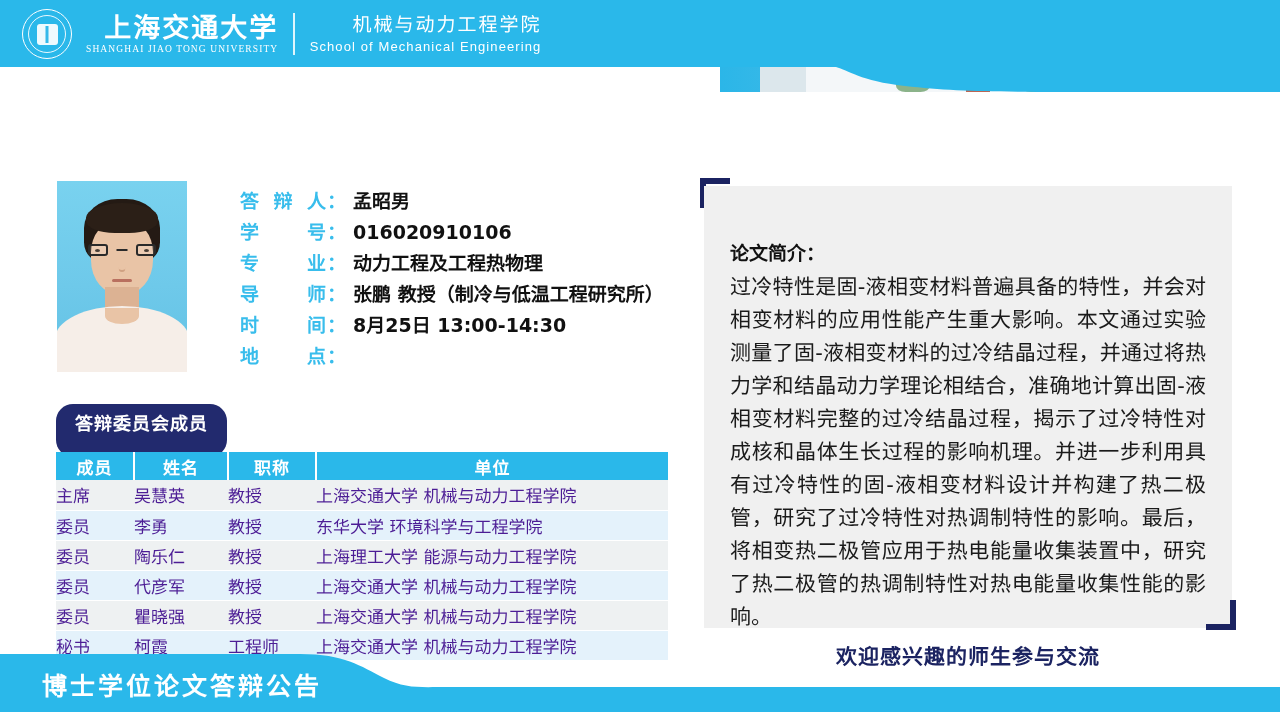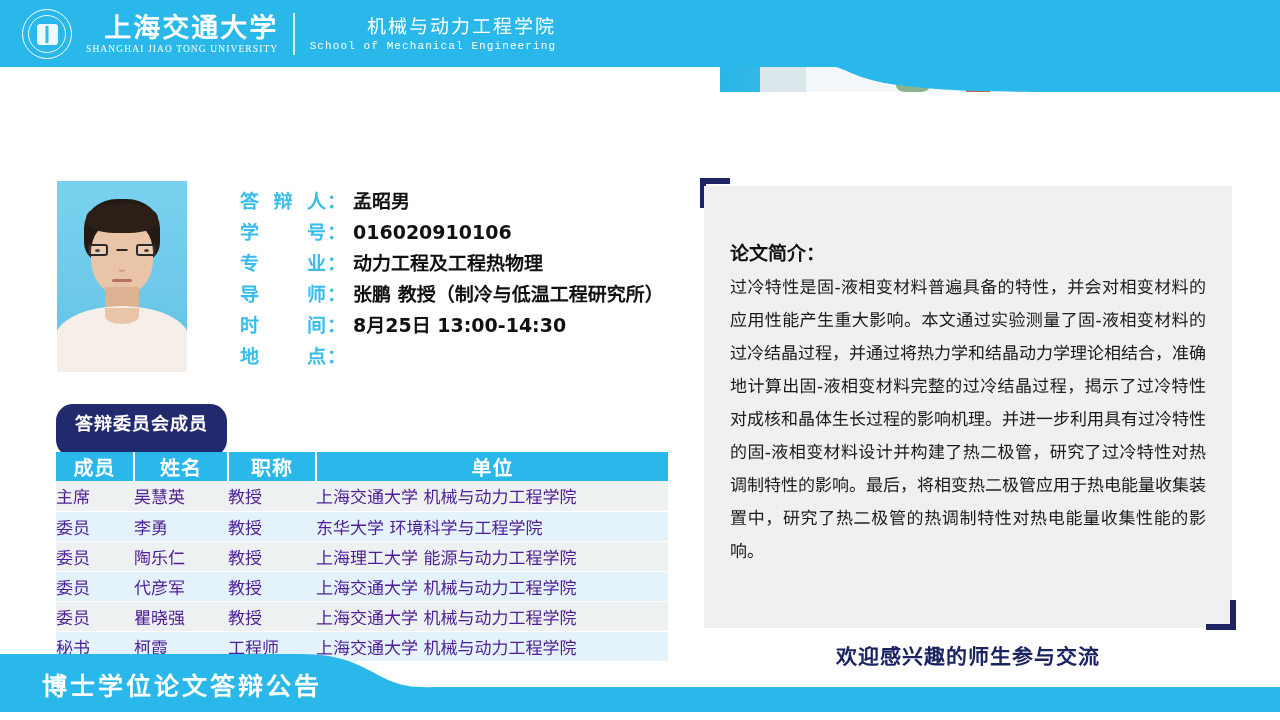--- a/index.html
+++ b/index.html
@@ -68,22 +68,22 @@
   }
   .logo-sep{
     width:1.4px; height:42px; background:rgba(255,255,255,.85); margin:0 15px;
     flex:0 0 auto;
   }
   .logo-dept-cn{
     font-family:"DejaVu Serif","Liberation Serif",serif;
     font-size:19px; color:#fff; letter-spacing:2px; white-space:nowrap; line-height:1.1;
   }
   .logo-dept-en{
-    font-family:Liberation Mono, monospace;
-    font-size:11px; color:#fff; letter-spacing:1.1px; white-space:nowrap; margin-top:4px;
+    font-family:Liberation Sans, sans-serif;
+    font-size:13px; color:#fff; letter-spacing:1.1px; white-space:nowrap; margin-top:4px;
   }
 
   
   .main-title{
     position:absolute; left:0; top:108px; width:1280px; text-align:center;
     font-family:"DejaVu Sans","Liberation Sans",sans-serif;
     font-size:33px; font-weight:bold; color:#1b2361; letter-spacing:1px;
     white-space:nowrap;
   }
 
@@ -151,21 +151,21 @@
     font-family:"DejaVu Sans","Liberation Sans",sans-serif;
   }
 
   
   .tbl{
     position:absolute; left:56px; top:452px; width:612px;
     border-collapse:collapse; table-layout:fixed;
     font-family:"DejaVu Sans","Liberation Sans",sans-serif;
   }
   .tbl th{
-    background:#2ab8ea; color:#fff; font-size:20px; font-weight:bold;
+    background:#2ab8ea; color:#fff; font-size:17px; font-weight:bold;
     height:28px; border-right:2px solid #fff; letter-spacing:1px;
   }
   .tbl th:last-child{ border-right:none; }
   .tbl td{
     height:30px; font-size:17px; color:#4c1d95; text-align:left;
     border-bottom:1px solid #ffffff;
   }
   .tbl tbody tr:nth-child(odd) td{ background:#eef1f2; }
   .tbl tbody tr:nth-child(even) td{ background:#e4f2fb; }
   .col-a{ width:78px; } .col-b{ width:94px; } .col-c{ width:88px; }
@@ -175,21 +175,21 @@
     position:absolute; left:704px; top:186px; width:528px; height:442px;
     background:#f0f0f0;
   }
   .abs-inner{ padding:24px 26px 0 26px; }
   .abs-title{
     font-size:19px; font-weight:bold; color:#111; margin-bottom:6px;
     font-family:"DejaVu Sans","Liberation Sans",sans-serif;
     margin-top:28px;
   }
   .abs-body{
-    font-size:17px; color:#1a1a1a; line-height:33px; text-align:justify;
+    font-size:21px; color:#1a1a1a; line-height:33px; text-align:justify;
     font-family:"DejaVu Sans","Liberation Sans",sans-serif;
   }
   .corner{ position:absolute; width:30px; height:30px; }
   .corner.tl{ left:700px; top:178px; border-left:6px solid #1b2361; border-top:6px solid #1b2361; }
   .corner.br{ left:1206px; top:600px; border-right:6px solid #1b2361; border-bottom:6px solid #1b2361; }
 
   .welcome{
     position:absolute; left:704px; top:640px; width:528px; text-align:center;
     font-size:21px; font-weight:bold; color:#1b2361; letter-spacing:1px;
     font-family:"DejaVu Sans","Liberation Sans",sans-serif;

